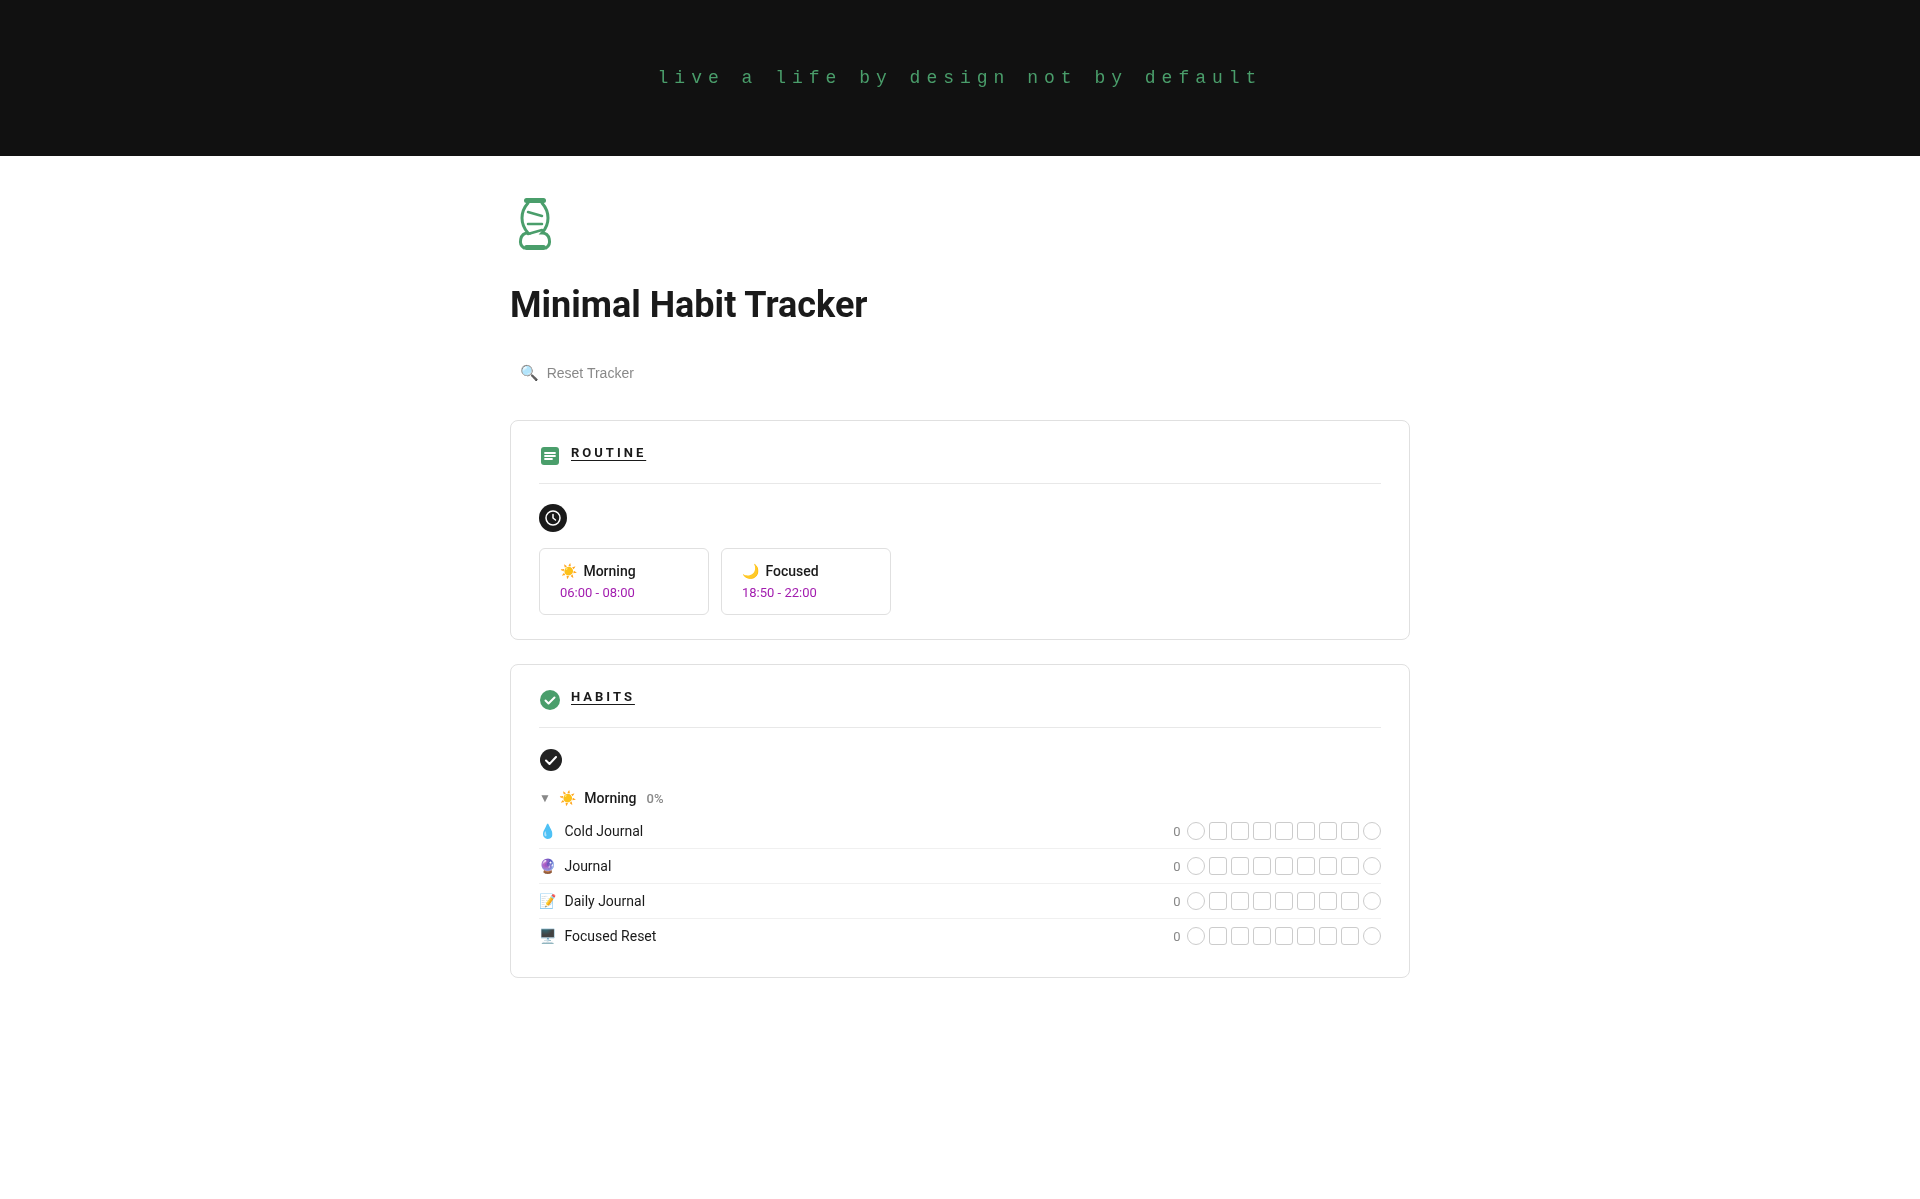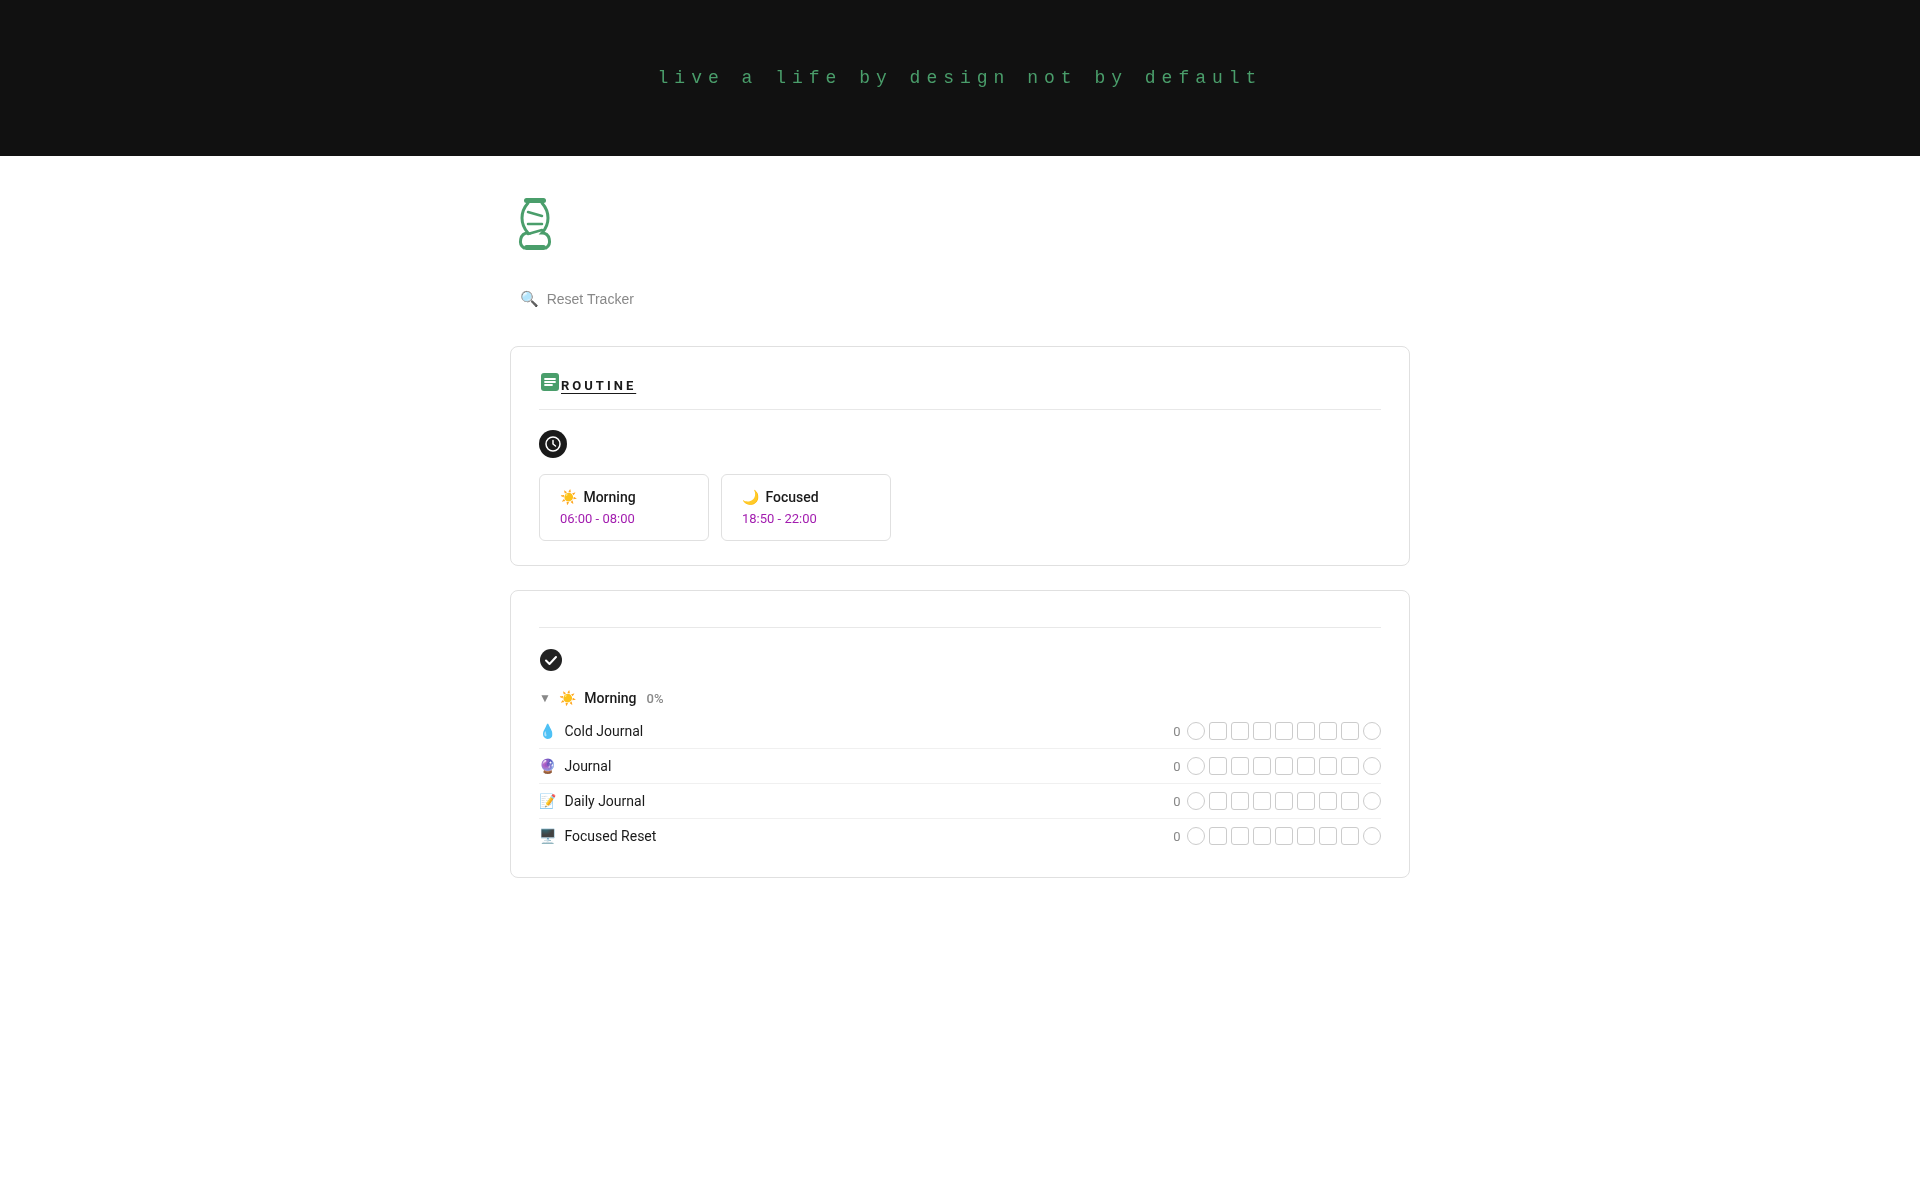--- a/index.html
+++ b/index.html
@@ -66,21 +66,22 @@
     .section-card {
       border: 1px solid #e0e0e0;
       border-radius: 8px;
       padding: 24px 28px;
       margin-bottom: 24px;
       background: #ffffff;
     }
 
     .section-header {
       display: flex;
-      align-items: flex-end;
+      align-items: flex-start;
+      gap: 10px;
       margin-bottom: 16px;
     }
 
     .section-icon-green {
       width: 22px;
       height: 22px;
       flex-shrink: 0;
     }
 
     .section-title {
@@ -220,20 +221,21 @@
       <path d="M18 7 C10 16 10 28 18 37 C10 37 8 48 14 52" stroke="#4a9e6b" stroke-width="3" fill="none" stroke-linecap="round"></path>
 
       <path d="M32 7 C40 16 40 28 32 37 C40 37 42 48 36 52" stroke="#4a9e6b" stroke-width="3" fill="none" stroke-linecap="round"></path>
 
       <line x1="18" y1="16" x2="32" y2="20" stroke="#4a9e6b" stroke-width="2.5" stroke-linecap="round"></line>
       <line x1="18" y1="28" x2="32" y2="28" stroke="#4a9e6b" stroke-width="2.5" stroke-linecap="round"></line>
       <line x1="18" y1="38" x2="32" y2="34" stroke="#4a9e6b" stroke-width="2.5" stroke-linecap="round"></line>
     </svg>
   </div>
 
+  <h1 class="page-title">Minimal Habit Tracker</h1>
 
   <button class="reset-button">
     <span style="font-size:15px; color:#aaa;">🔍</span>
     <span>Reset Tracker</span>
   </button>
 
   <div class="section-card">
     <div class="section-header">
 
       <svg class="section-icon-green" viewBox="0 0 22 22" fill="none">
@@ -264,20 +266,28 @@
         <div class="routine-time-label">
           <span>🌙</span>
           <span>Focused</span>
         </div>
         <div class="routine-time-range">18:50 - 22:00</div>
       </div>
     </div>
   </div>
 
   <div class="section-card">
+    <div class="section-header">
+
+      <svg class="section-icon-green" viewBox="0 0 22 22" fill="none">
+        <circle cx="11" cy="11" r="10" fill="#4a9e6b"></circle>
+        <path d="M6.5 11.5L9.5 14.5L15.5 8.5" stroke="white" stroke-width="2" stroke-linecap="round" stroke-linejoin="round"></path>
+      </svg>
+      <span class="section-title">HABITS</span>
+    </div>
 
     <hr class="section-divider">
 
     <div style="margin-bottom: 14px;">
       <svg width="24" height="24" viewBox="0 0 24 24" fill="none">
         <circle cx="12" cy="12" r="11" fill="#222"></circle>
         <path d="M7 12.5L10.5 16L17 9" stroke="white" stroke-width="2" stroke-linecap="round" stroke-linejoin="round"></path>
       </svg>
     </div>
 

